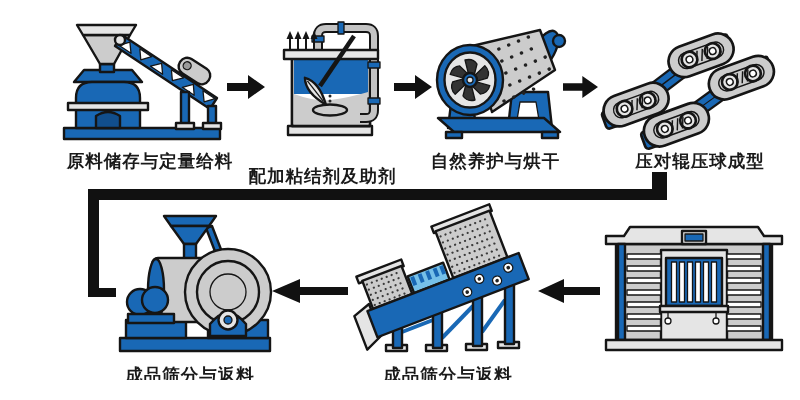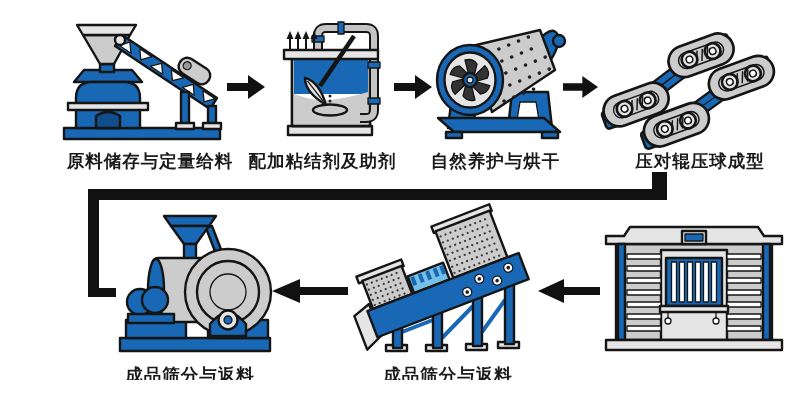--- a/index.html
+++ b/index.html
@@ -297,19 +297,19 @@
     <rect x="111.5" y="54" width="5" height="40" class="fW o1"></rect>
     <rect x="60" y="98" width="68" height="6" class="fLG o"></rect>
     <line x1="68" y1="104" x2="68" y2="110" class="o1"></line>
     <circle cx="68" cy="113" r="3" class="fW o1"></circle>
     <line x1="116" y1="104" x2="116" y2="110" class="o1"></line>
     <circle cx="116" cy="113" r="3" class="fW o1"></circle>
     <rect x="6" y="132" width="176" height="10" class="fLG o"></rect>
   </svg>
 
   <div class="label" style="left:40px;top:149px;width:220px">原料储存与定量给料</div>
-  <div class="label" style="left:235px;top:149px;width:175px">配加粘结剂及助剂</div>
+  <div class="label" style="left:235px;top:164px;width:175px">配加粘结剂及助剂</div>
   <div class="label" style="left:408px;top:149px;width:175px">自然养护与烘干</div>
   <div class="label" style="left:610px;top:149px;width:180px">压对辊压球成型</div>
   <div class="label" style="left:100px;top:363px;width:180px">成品筛分与返料</div>
   <div class="label" style="left:358px;top:363px;width:180px">成品筛分与返料</div>
 
 </div>
 
 </body></html>

